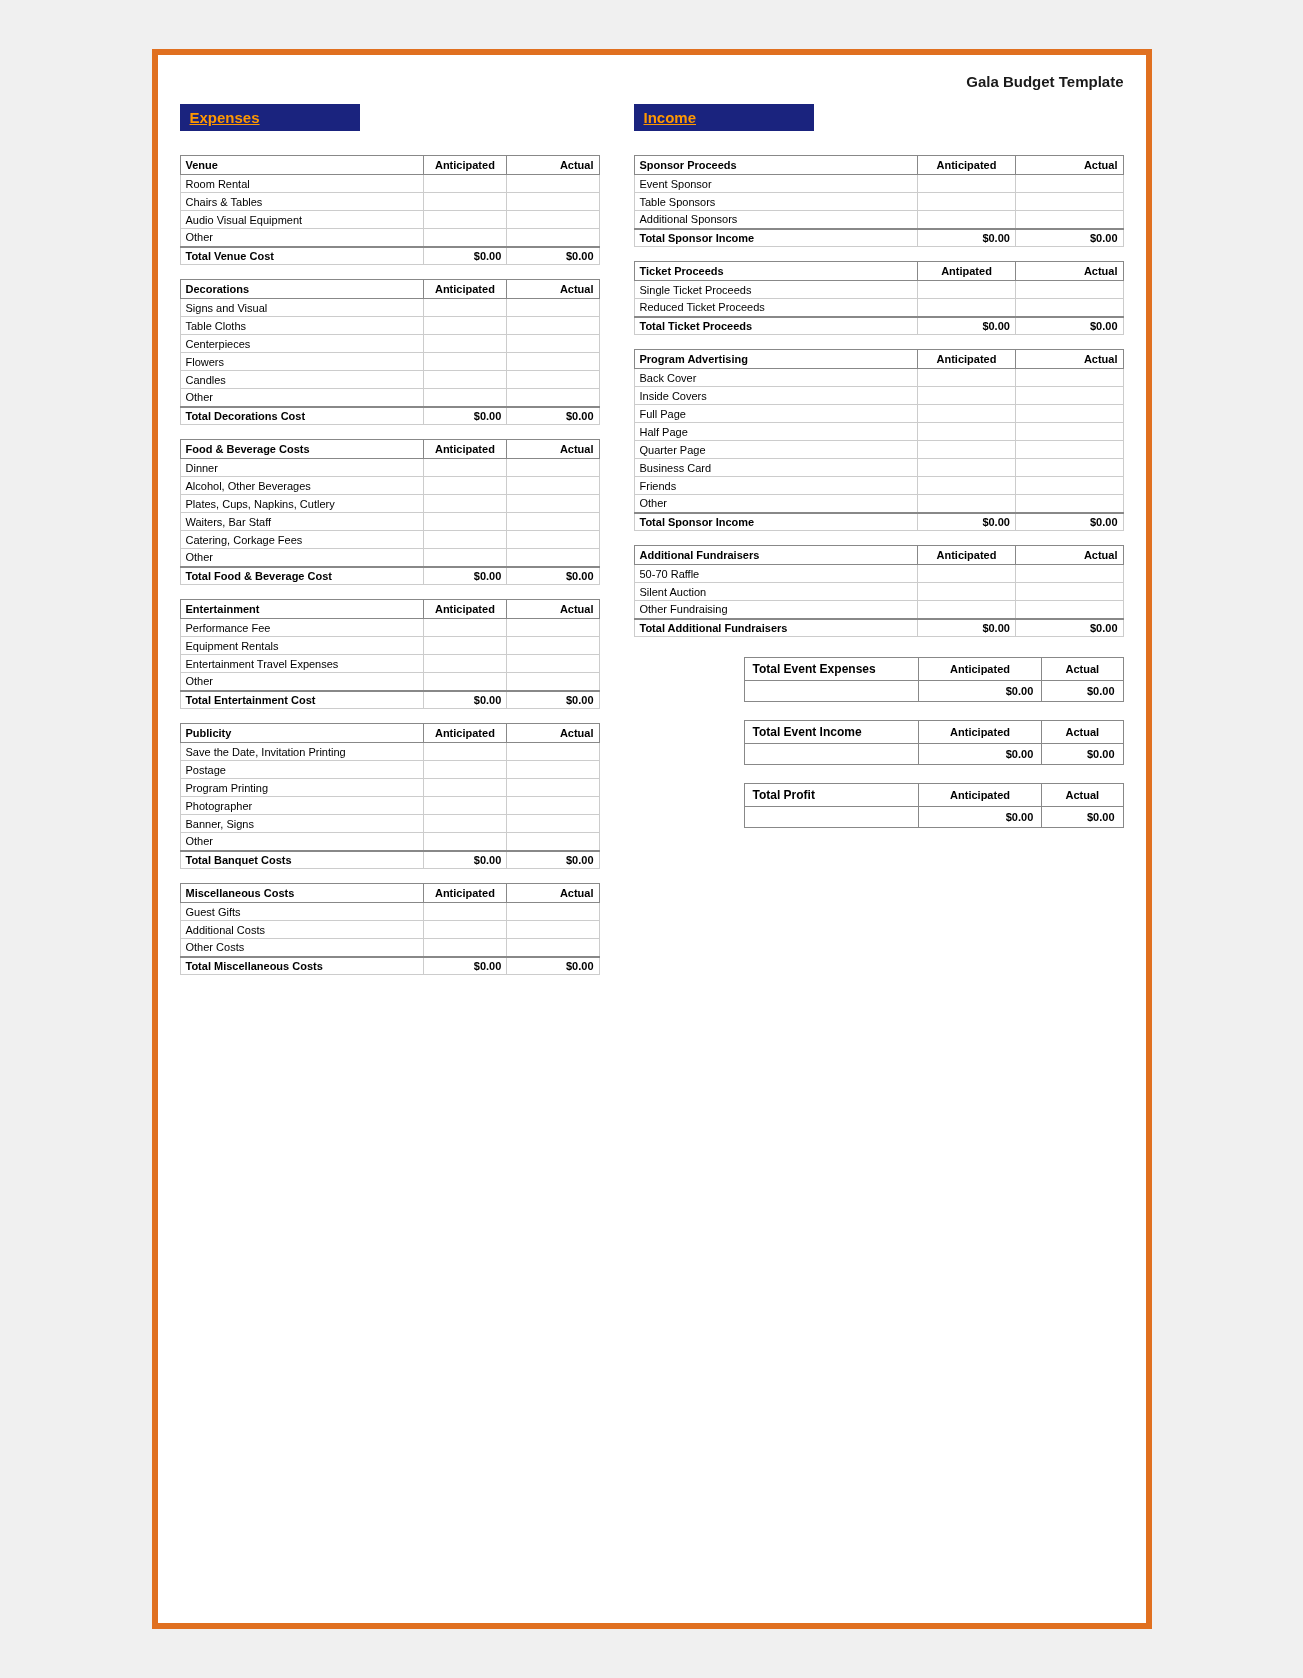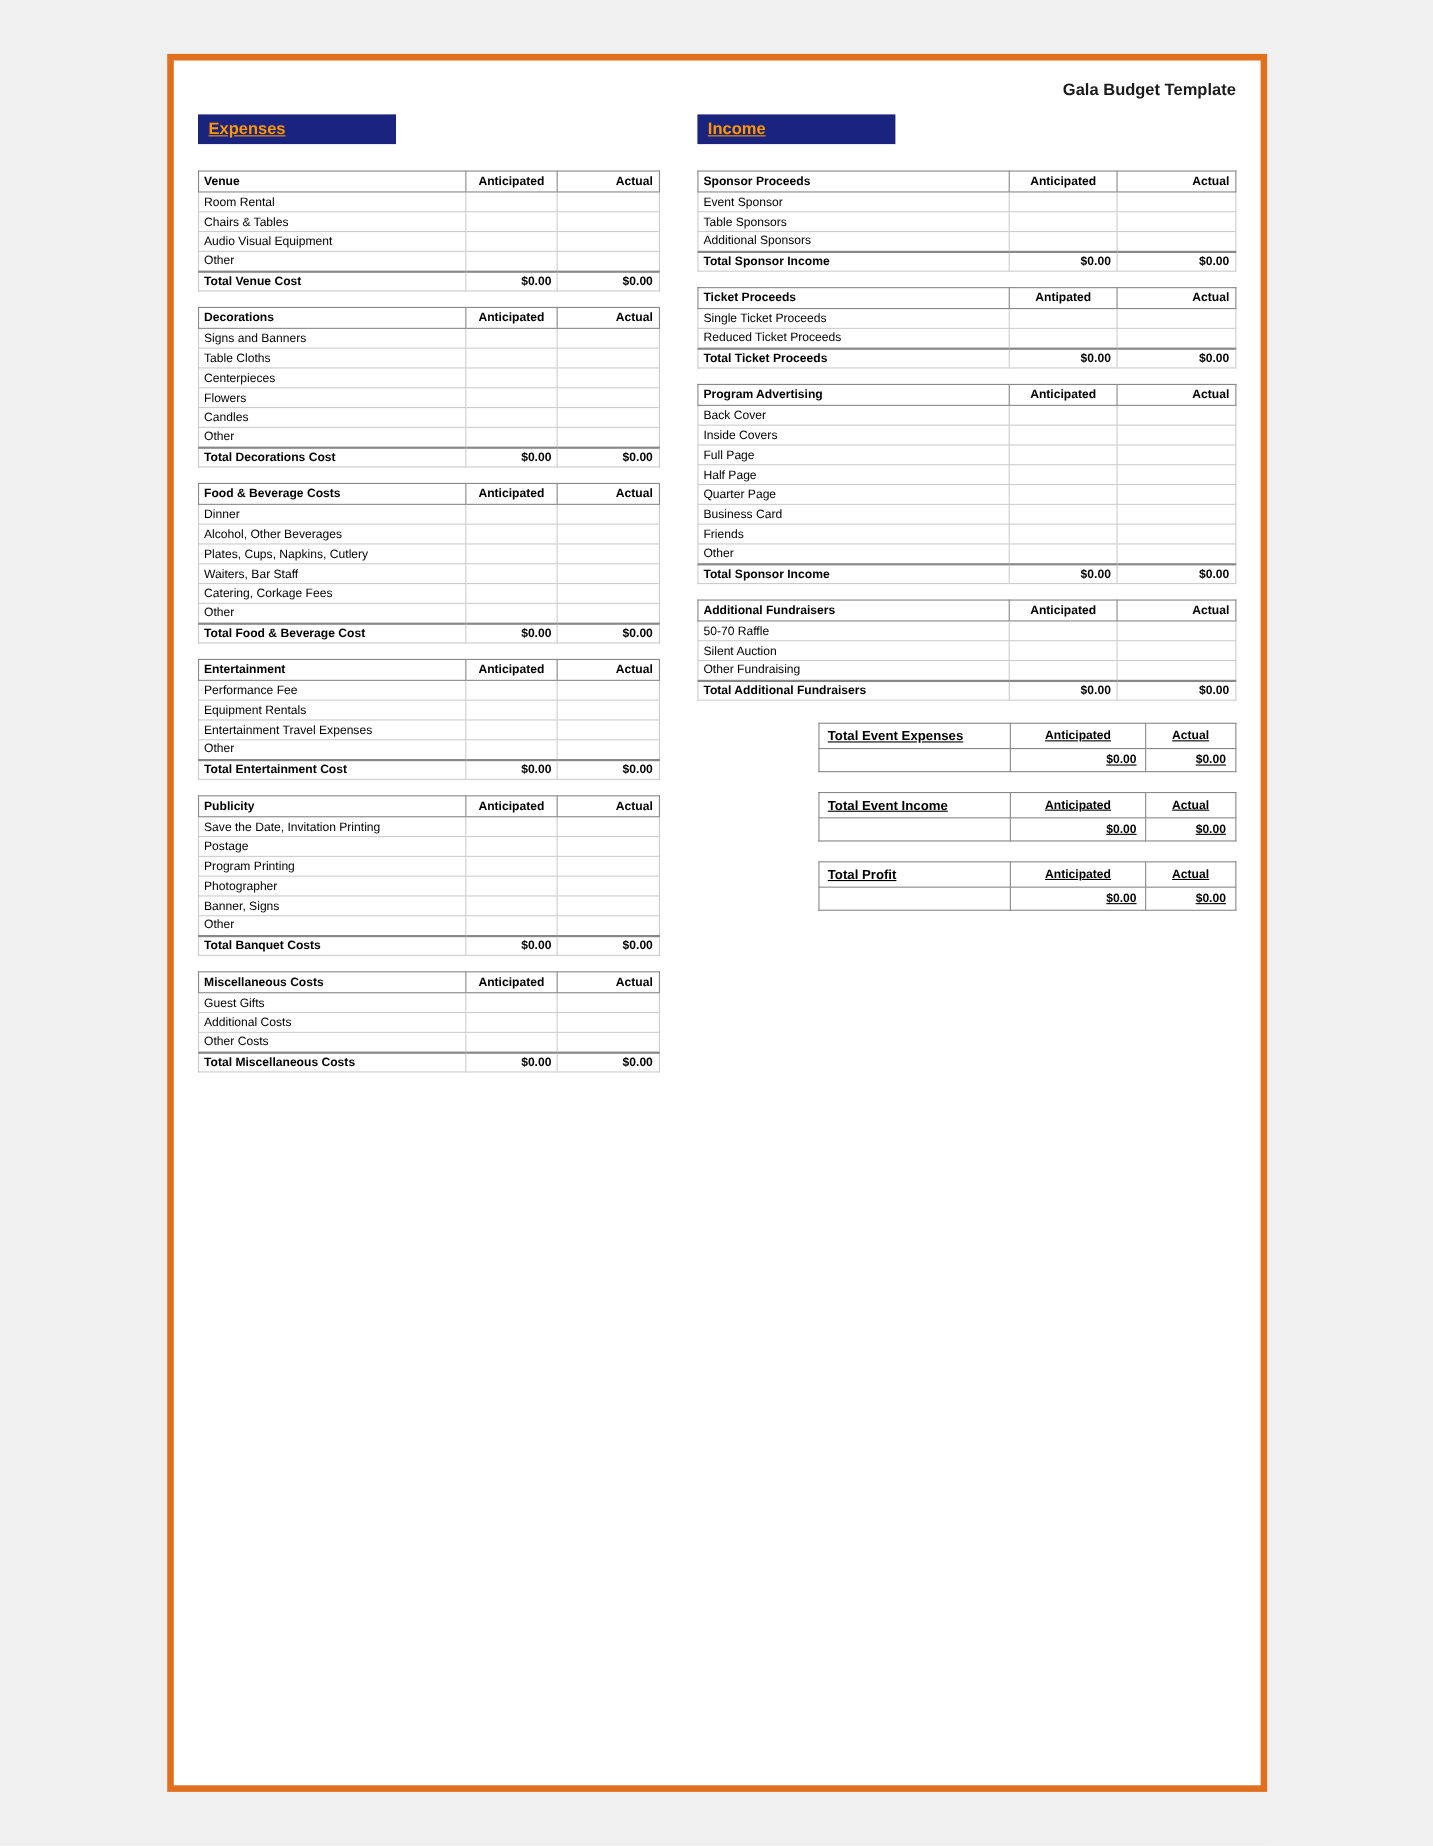--- a/index.html
+++ b/index.html
@@ -100,21 +100,20 @@
       font-weight: bold;
       text-align: right;
     }
     .spacer { height: 12px; }
     .right-summaries {
       margin-top: 20px;
       display: flex;
       flex-direction: column;
       gap: 8px;
       align-items: flex-end;
-      text-decoration: underline;
     }
   </style>
 </head>
 <body>
 
 <div class="page">
   <div class="page-title">Gala Budget Template</div>
 
   <div class="two-col">
 
@@ -161,21 +160,21 @@
 
       
       <table class="budget-table">
         <tbody>
             <tr>
           <th class="col-label">Decorations</th>
           <th class="col-anticipated">Anticipated</th>
           <th class="col-actual">Actual</th>
         </tr>
         <tr>
-              <td>Signs and Banners</td>
+              <td>Signs and Visual</td>
               <td></td>
               <td></td>
             </tr>
         <tr>
               <td>Table Cloths</td>
               <td></td>
               <td></td>
             </tr>
         <tr>
               <td>Centerpieces</td>

